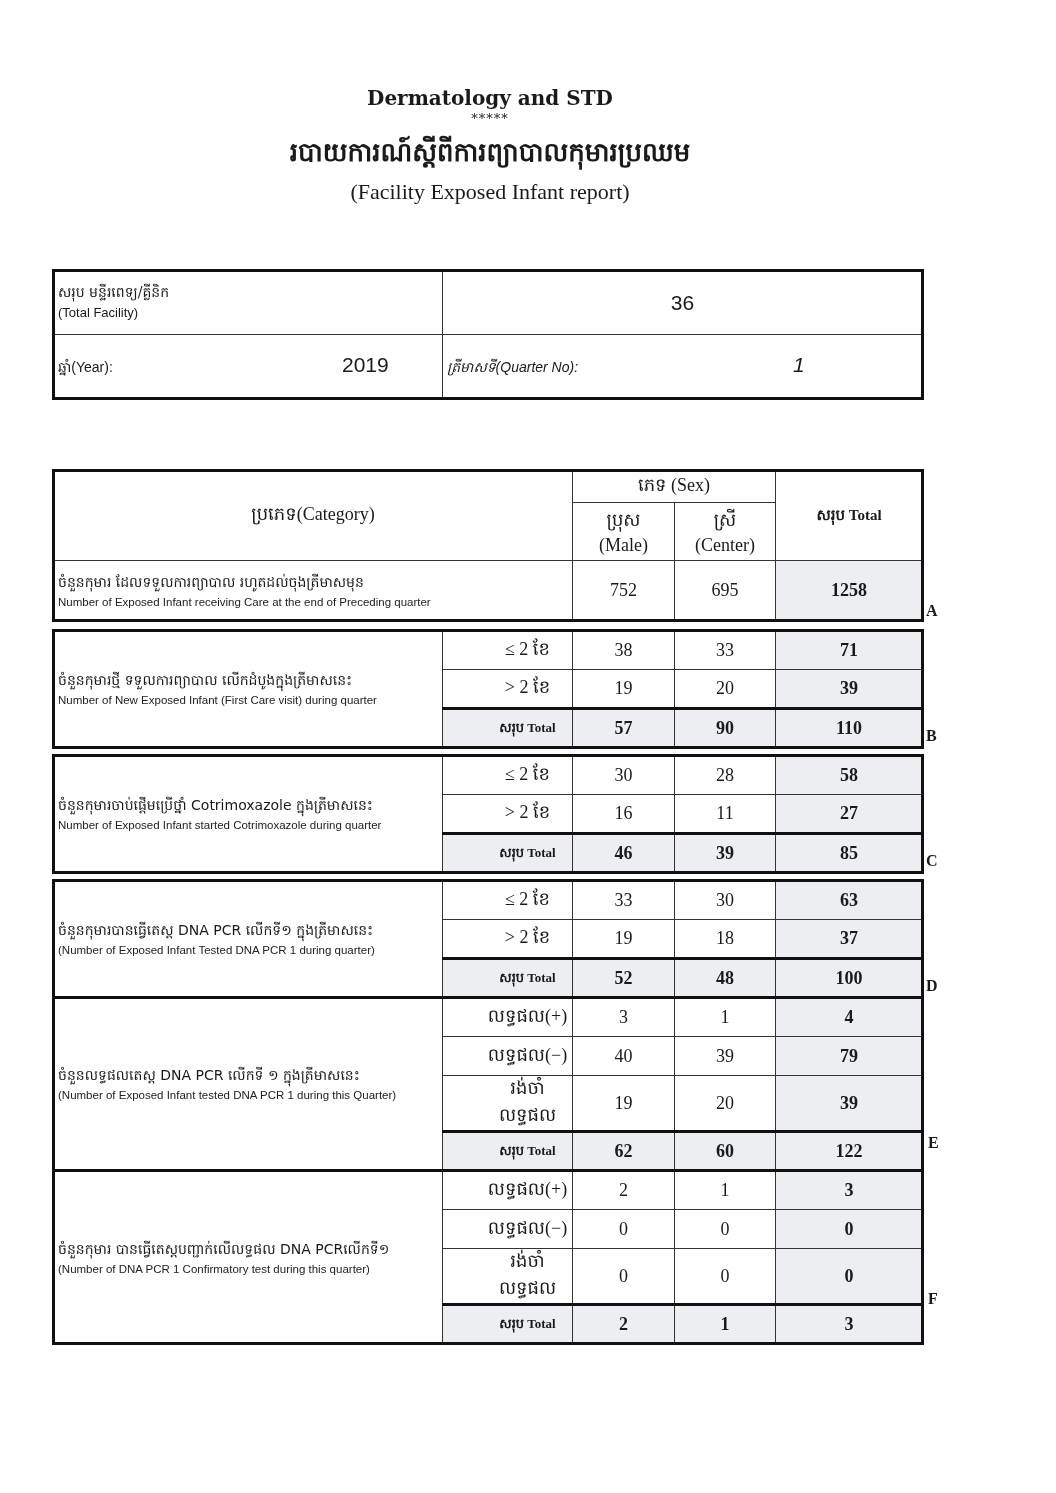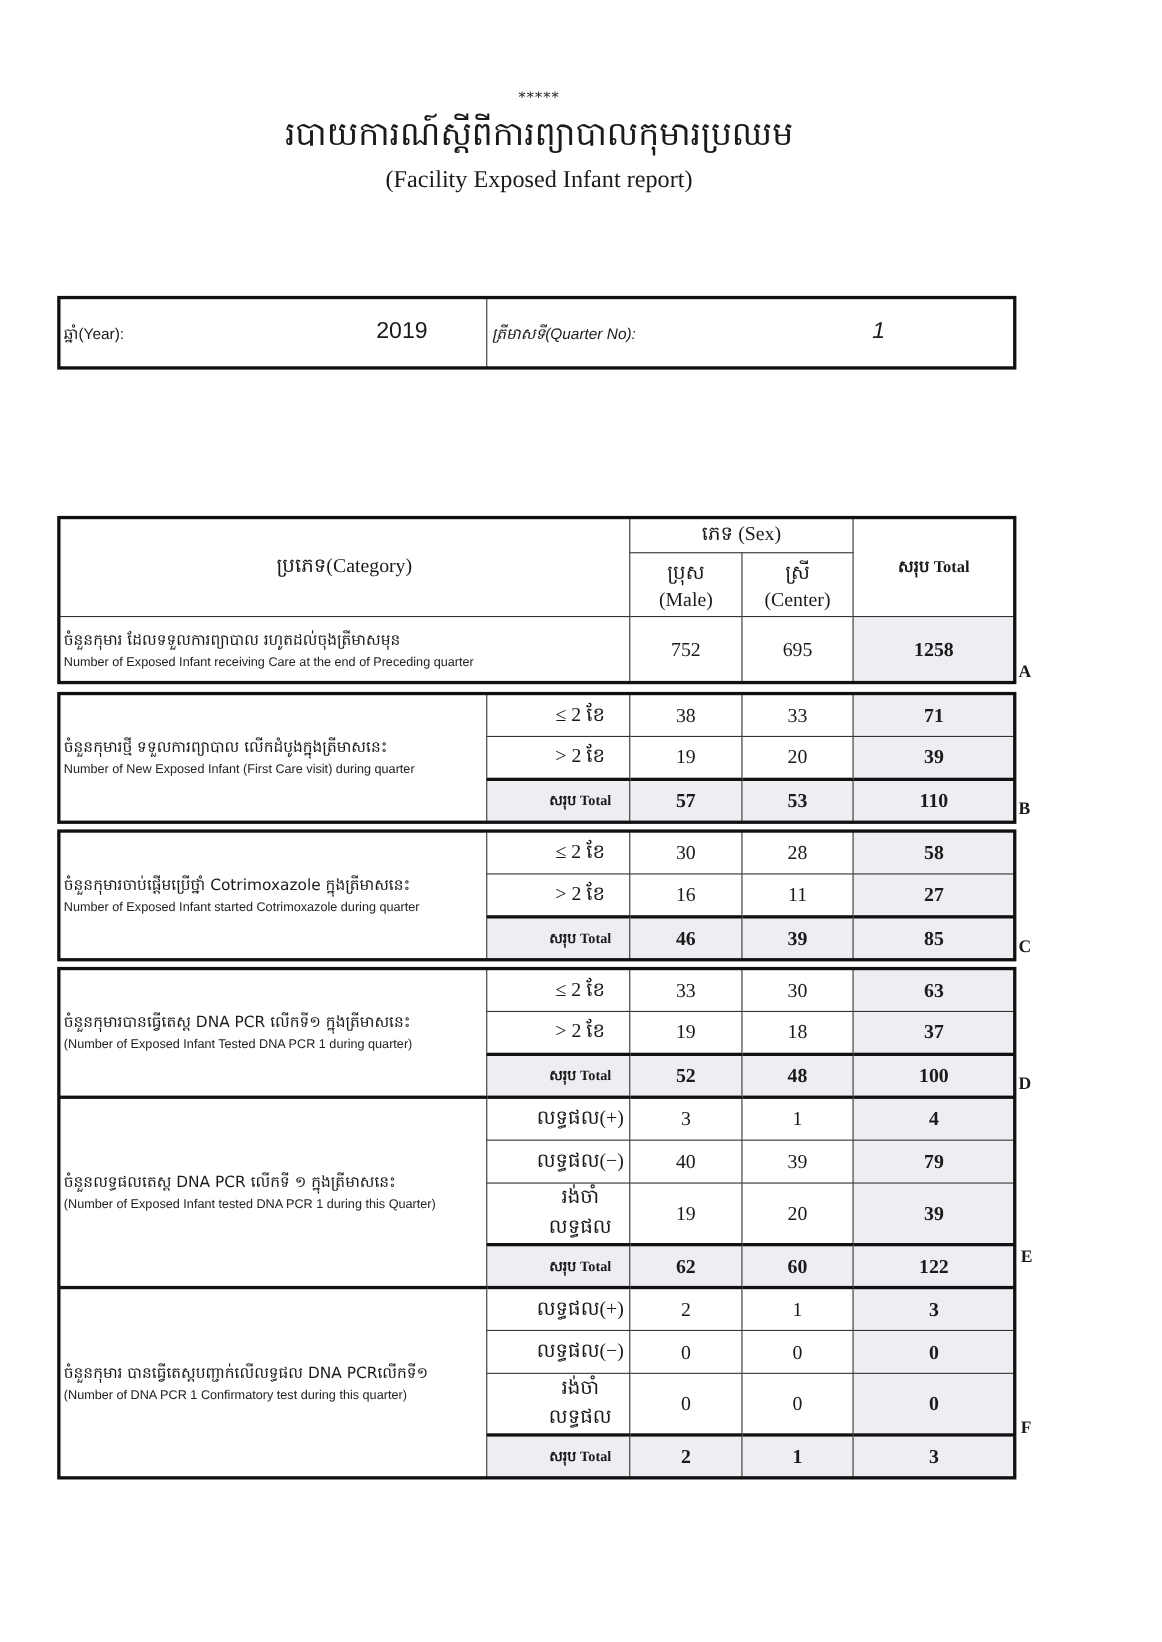--- a/index.html
+++ b/index.html
@@ -4,21 +4,21 @@
   <style>
     html, body { margin: 0; padding: 0; }
     body {
       width: 1056px; height: 1493px; background: #ffffff; position: relative;
       font-family: "DejaVu Serif", "Liberation Serif", serif; color: #1a1a1a;
       overflow: hidden;
     }
     .header { position: absolute; left: 0; top: 84px; width: 980px; text-align: center; }
     .h-title { font-family: "DejaVu Serif", serif; font-weight: bold; font-size: 20px; line-height: 29px; }
     .h-stars { font-size: 13px; line-height: 12px; letter-spacing: 1px; }
-    .h-khmer { font-weight: normal; font-size: 30px; line-height: 42px; margin-top: 6px; }
+    .h-khmer { font-weight: bold; font-size: 26px; line-height: 42px; margin-top: 6px; }
     .h-sub { font-family: "Liberation Serif", serif; font-size: 22px; line-height: 30px; margin-top: 4px; }
 
     table { border-collapse: collapse; position: absolute; left: 53px; table-layout: fixed; }
     td { border: 1px solid #333; padding: 0; vertical-align: middle; }
     .outer { outline: 3px solid #111; outline-offset: -2px; }
 
     
     #info { top: 270px; width: 869px; }
     #info td { height: 63px; }
     .lbl-kh { font-size: 14px; line-height: 20px; padding-left: 4px; }
@@ -37,33 +37,41 @@
     .bold { font-weight: bold; }
     .hdr { font-family: "Liberation Serif", serif; font-size: 13px; }
     .letter { position: absolute; font-family: "Liberation Serif", serif; font-weight: bold; font-size: 16px; }
     .thick-b { border-bottom: 3px solid #111 !important; }
     .thick-t { border-top: 3px solid #111 !important; }
   </style>
 </head>
 <body>
 
 <div class="header">
+  <div class="h-title">Dermatology and STD</div>
   <div class="h-stars">*****</div>
   <div class="h-khmer">របាយការណ៍ស្តីពីការព្យាបាលកុមារប្រឈម</div>
   <div class="h-sub">(Facility Exposed Infant report)</div>
 </div>
 
 <table id="info" class="outer">
   <colgroup>
       <col style="width:389px">
       <col style="width:130px">
       <col style="width:350px">
     </colgroup>
   <tbody>
   <tr>
+    <td>
+      <div class="lbl-kh">សរុប មន្ទីរពេទ្យ/គ្លីនិក</div>
+      <div class="lbl-en">(Total Facility)</div>
+    </td>
+    <td colspan="2" class="bigval">36</td>
+  </tr>
+  <tr>
     <td style="position:relative;">
       <span class="lbl-en" style="font-size:14px;margin-top:48px;">ឆ្នាំ(Year):</span>
       <span class="bigval" style="position:absolute; left:288px; top:18px;">2019</span>
     </td>
     <td colspan="2" style="position:relative;font-style:italic;">
       <span class="lbl-en" style="font-size:14px;">ត្រីមាសទី(Quarter No):</span>
       <span class="bigval" style="position:absolute; left:350px; top:18px;">1</span>
     </td>
   </tr>
 </tbody>
@@ -126,21 +134,21 @@
   </tr>
   <tr style="height:39px;">
     <td class="sub">&gt; 2 ខែ</td>
     <td>19</td>
     <td>20</td>
     <td class="totc">39</td>
   </tr>
   <tr style="height:39px;">
     <td class="sub grey bold thick-t" style="font-size:13px;">សរុប Total</td>
     <td class="grey bold thick-t">57</td>
-    <td class="grey bold thick-t">53</td>
+    <td class="grey bold thick-t">90</td>
     <td class="totc thick-t">110</td>
   </tr>
 </tbody>
   </table>
 <div class="letter" style="left:926px; top:727px;">B</div>
 
 <table class="dt outer" style="top:755px;">
   <colgroup>
       <col style="width:389px">
       <col style="width:130px">

